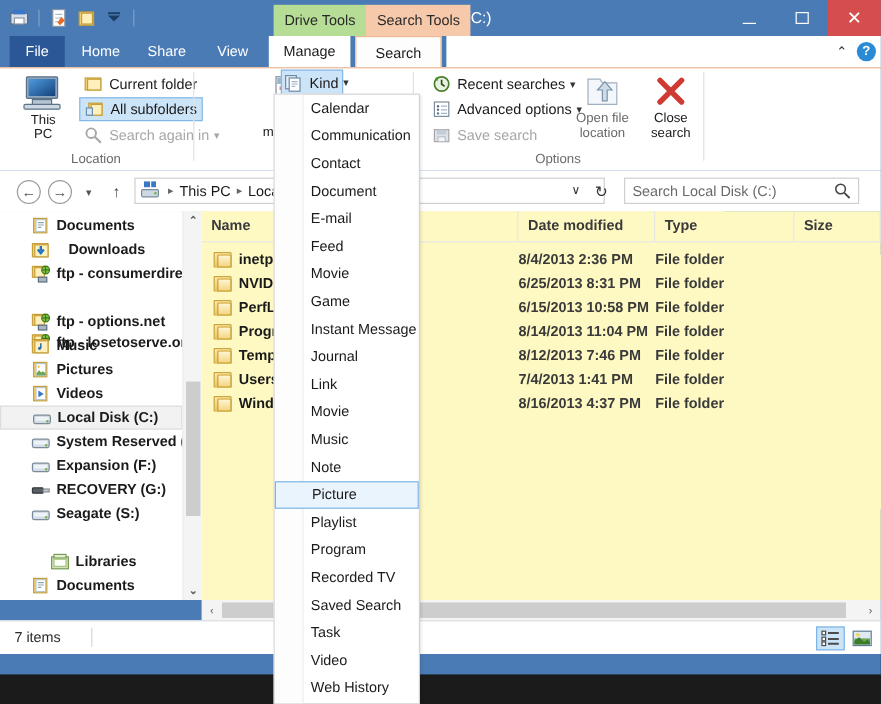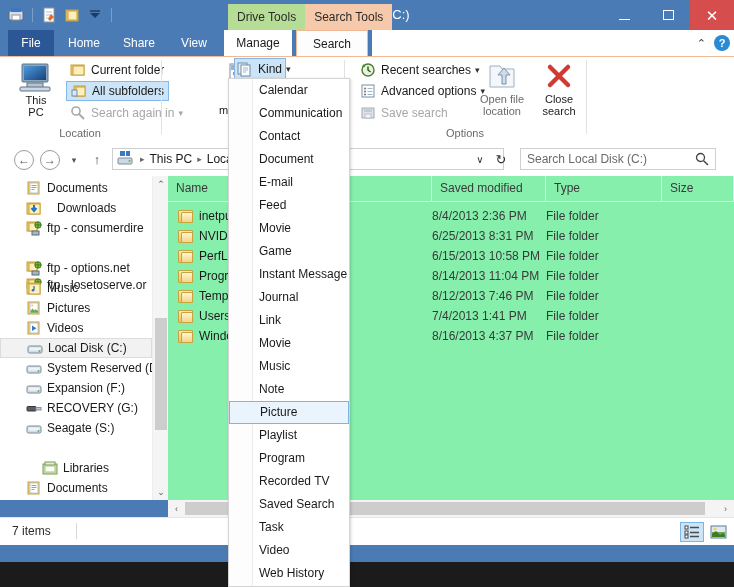--- a/index.html
+++ b/index.html
@@ -170,20 +170,21 @@
     display: flex; align-items: center; font-size: 12px; color: #6a6a6a;
     padding-left: 6px;
   }
   #search-glass {
     position: absolute; right: 6px; top: 3px; font-size: 13px; color: #444;
   }
   
   #main {
     position: absolute; left: 0; top: 176px; width: 604px; height: 324px;
     background: #ffffff;
+    font-weight: bold;
   }
   #navpane {
     position: absolute; left: 0; top: 0; width: 152px; height: 324px;
     background: #ffffff; overflow: hidden;
   }
   .tree-item {
     position: absolute; left: 0; height: 20px; width: 152px;
     display: flex; align-items: center; font-size: 12px; color: #1a1a1a;
     padding-left: 18px; white-space: nowrap;
   }
@@ -199,21 +200,21 @@
     position: absolute; left: 0; width: 16px; height: 16px;
     display:flex;align-items:center;justify-content:center;
     font-size: 9px; color: #5a5a5a;
   }
   #nav-thumb {
     position: absolute; left: 2px; width: 12px; background: #cdcdcd;
   }
   
   #filelist {
     position: absolute; left: 168px; top: 0; width: 566px; height: 324px;
-    background: #86efac;
+    background: #fef9c3;
   }
   #colheads {
     position: absolute; left: 0; top: 0; width: 566px; height: 26px;
     border-bottom: 1px solid #e6e6e6;
   }
   .colhead {
     position: absolute; top: 0; height: 25px; line-height: 25px;
     font-size: 12px; color: #3a3a3a; padding-left: 8px;
     border-right: 1px solid #e6e6e6;
   }
@@ -694,21 +695,21 @@
 
     <div id="nav-vsb">
       <div class="arr" style="top:0;">⌃</div>
       <div id="nav-thumb" style="top:142px;height:112px;"></div>
       <div class="arr" style="bottom:0;">⌄</div>
     </div>
 
     <div id="filelist">
       <div id="colheads">
           <div class="colhead" style="left: 0px; width: 264px;">Name</div>
-          <div class="colhead" style="left: 264px; width: 114px;">Saved modified</div>
+          <div class="colhead" style="left: 264px; width: 114px;">Date modified</div>
           <div class="colhead" style="left: 378px; width: 116px;">Type</div>
           <div class="colhead" style="left: 494px; width: 72px;">Size</div>
         </div>
     <div class="filerow" style="top: 30px;">
           <div class="fr-name">
             <span class="folder-ico">
               <span class="back"></span>
               <span class="front"></span>
             </span>
             <span>inetpub</span>

